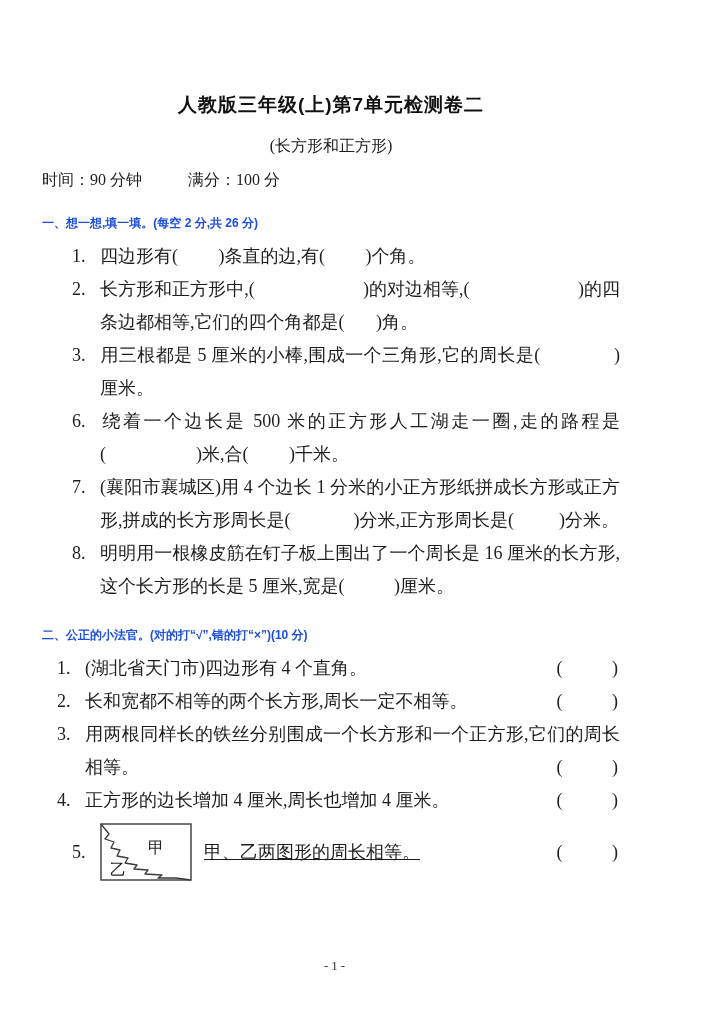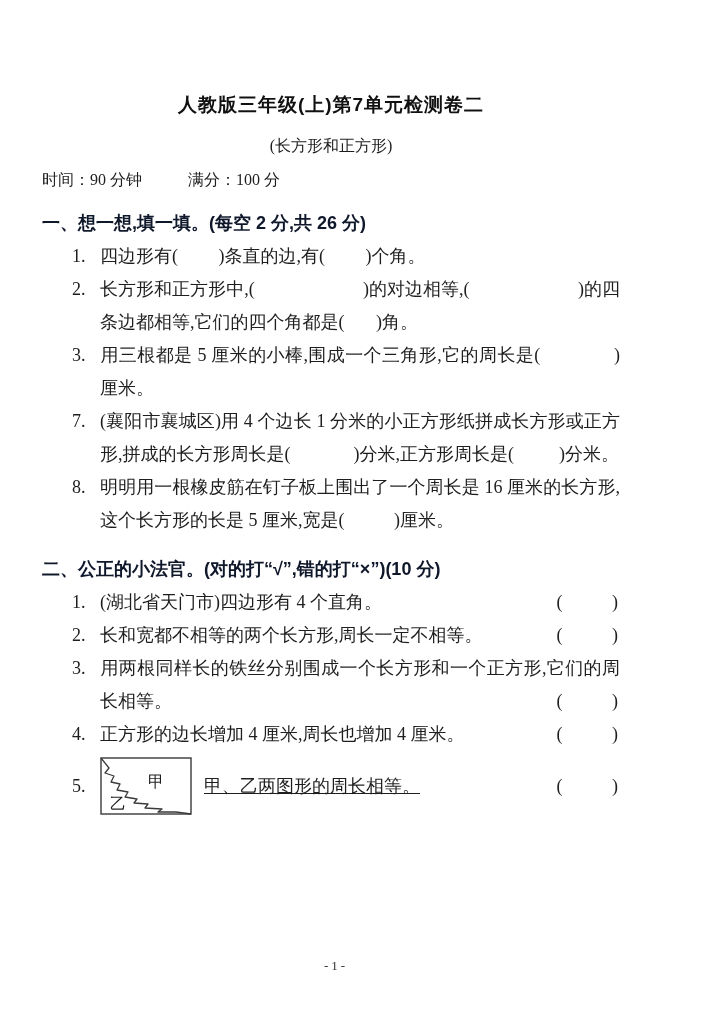--- a/index.html
+++ b/index.html
@@ -40,38 +40,38 @@
     text-align: left;
     font-size: 16px;
     line-height: 22px;
   }
   .info-gap { display: inline-block; width: 46px; }
   
   .sec-heading {
     margin: 16px 0 0 0;
     font-family: "Liberation Sans", "DejaVu Sans", sans-serif;
     font-weight: 700;
-    font-size: 18px;
+    font-size: 12px;
     line-height: 33px;
-    color: #0f172a;
+    color: #1d4ed8;
   }
   .q {
     margin: 0 0 0 30px;
     padding-left: 28px;
     text-indent: -28px;
     font-size: 18px;
     line-height: 33px;
     text-align: justify;
   }
   .qnum {
     display: inline-block;
     width: 28px;
     text-indent: 0;
   }
-  .q2 { position: relative; }
+  .q2 { position: relative; margin-left: 15px; }
   .answer-blank {
     position: absolute;
     right: 2px;
     bottom: 0;
     line-height: 33px;
     text-indent: 0;
     white-space: nowrap;
   }
   
   .figrow {
@@ -115,20 +115,21 @@
       <span>时间：90 分钟</span><span class="info-gap"></span><span>满分：100 分</span>
     </div>
   </div>
 
   <section>
     <h2 class="sec-heading">一、想一想,填一填。(每空 2 分,共 26 分)</h2>
 
     <p class="q"><span class="qnum">1.</span><span>四边形有(&nbsp;&nbsp;&nbsp;&nbsp;&nbsp;&nbsp;&nbsp;&nbsp;&nbsp;)条直的边,有(&nbsp;&nbsp;&nbsp;&nbsp;&nbsp;&nbsp;&nbsp;&nbsp;&nbsp;)个角。</span></p>
     <p class="q"><span class="qnum">2.</span><span>长方形和正方形中,(&nbsp;&nbsp;&nbsp;&nbsp;&nbsp;&nbsp;&nbsp;&nbsp;&nbsp;&nbsp;&nbsp;&nbsp;&nbsp;&nbsp;&nbsp;&nbsp;&nbsp;&nbsp;&nbsp;&nbsp;&nbsp;&nbsp;&nbsp;&nbsp;)的对边相等,(&nbsp;&nbsp;&nbsp;&nbsp;&nbsp;&nbsp;&nbsp;&nbsp;&nbsp;&nbsp;&nbsp;&nbsp;&nbsp;&nbsp;&nbsp;&nbsp;&nbsp;&nbsp;&nbsp;&nbsp;&nbsp;&nbsp;&nbsp;&nbsp;)的四条边都相等,它们的四个角都是(&nbsp;&nbsp;&nbsp;&nbsp;&nbsp;&nbsp;&nbsp;)角。</span></p>
     <p class="q"><span class="qnum">3.</span><span>用三根都是 5 厘米的小棒,围成一个三角形,它的周长是(&nbsp;&nbsp;&nbsp;&nbsp;&nbsp;&nbsp;&nbsp;&nbsp;&nbsp;&nbsp;&nbsp;&nbsp;&nbsp;&nbsp;&nbsp;)厘米。</span></p>
+    <p class="q"><span class="qnum">6.</span><span>绕着一个边长是 500 米的正方形人工湖走一圈,走的路程是(&nbsp;&nbsp;&nbsp;&nbsp;&nbsp;&nbsp;&nbsp;&nbsp;&nbsp;&nbsp;&nbsp;&nbsp;&nbsp;&nbsp;&nbsp;&nbsp;&nbsp;&nbsp;&nbsp;&nbsp;)米,合(&nbsp;&nbsp;&nbsp;&nbsp;&nbsp;&nbsp;&nbsp;&nbsp;&nbsp;)千米。</span></p>
     <p class="q"><span class="qnum">7.</span><span>(襄阳市襄城区)用 4 个边长 1 分米的小正方形纸拼成长方形或正方形,拼成的长方形周长是(&nbsp;&nbsp;&nbsp;&nbsp;&nbsp;&nbsp;&nbsp;&nbsp;&nbsp;&nbsp;&nbsp;&nbsp;&nbsp;&nbsp;)分米,正方形周长是(&nbsp;&nbsp;&nbsp;&nbsp;&nbsp;&nbsp;&nbsp;&nbsp;&nbsp;&nbsp;)分米。</span></p>
     <p class="q"><span class="qnum">8.</span><span>明明用一根橡皮筋在钉子板上围出了一个周长是 16 厘米的长方形,这个长方形的长是 5 厘米,宽是(&nbsp;&nbsp;&nbsp;&nbsp;&nbsp;&nbsp;&nbsp;&nbsp;&nbsp;&nbsp;&nbsp;)厘米。</span></p>
   </section>
 
   <section>
     <h2 class="sec-heading">二、公正的小法官。(对的打“√”,错的打“×”)(10 分)</h2>
 
     <p class="q q2"><span class="qnum">1.</span><span>(湖北省天门市)四边形有 4 个直角。</span><span class="answer-blank">(&nbsp;&nbsp;&nbsp;&nbsp;&nbsp;&nbsp;&nbsp;&nbsp;&nbsp;&nbsp;&nbsp;)</span></p>
     <p class="q q2"><span class="qnum">2.</span><span>长和宽都不相等的两个长方形,周长一定不相等。</span><span class="answer-blank">(&nbsp;&nbsp;&nbsp;&nbsp;&nbsp;&nbsp;&nbsp;&nbsp;&nbsp;&nbsp;&nbsp;)</span></p>
     <p class="q q2"><span class="qnum">3.</span><span>用两根同样长的铁丝分别围成一个长方形和一个正方形,它们的周长相等。</span><span class="answer-blank">(&nbsp;&nbsp;&nbsp;&nbsp;&nbsp;&nbsp;&nbsp;&nbsp;&nbsp;&nbsp;&nbsp;)</span></p>

